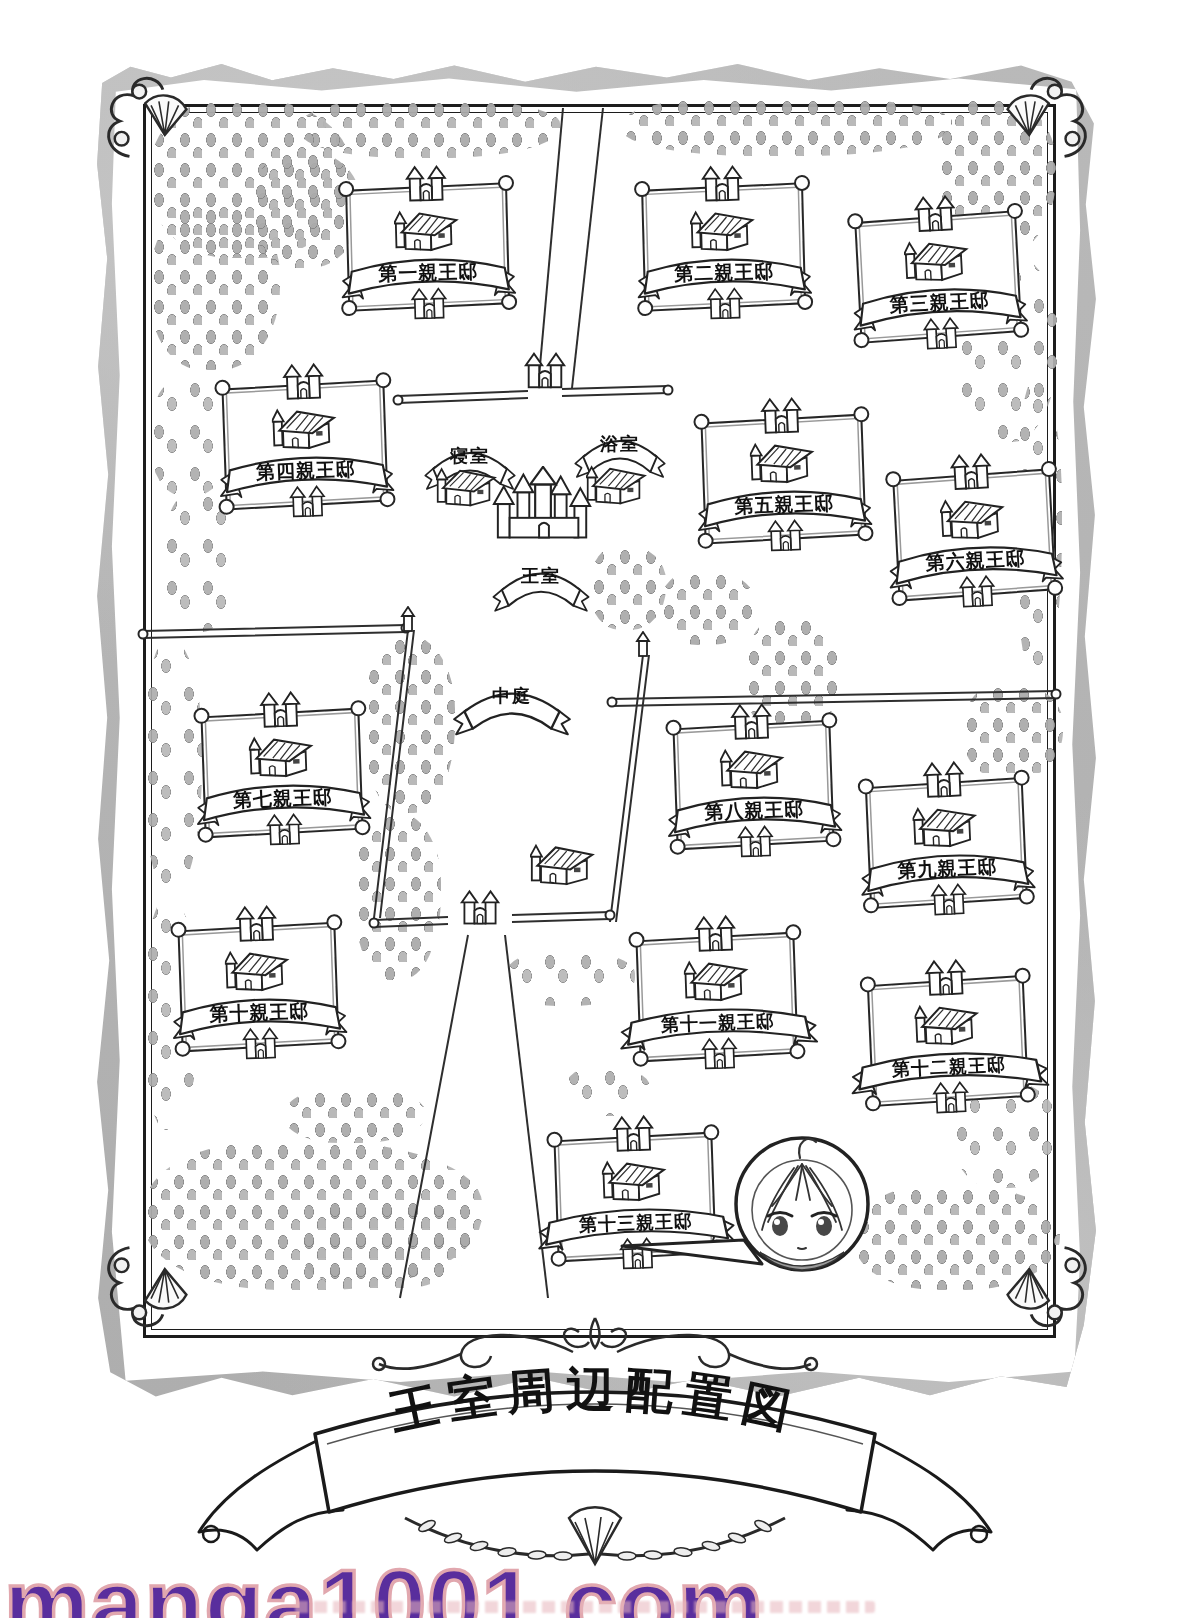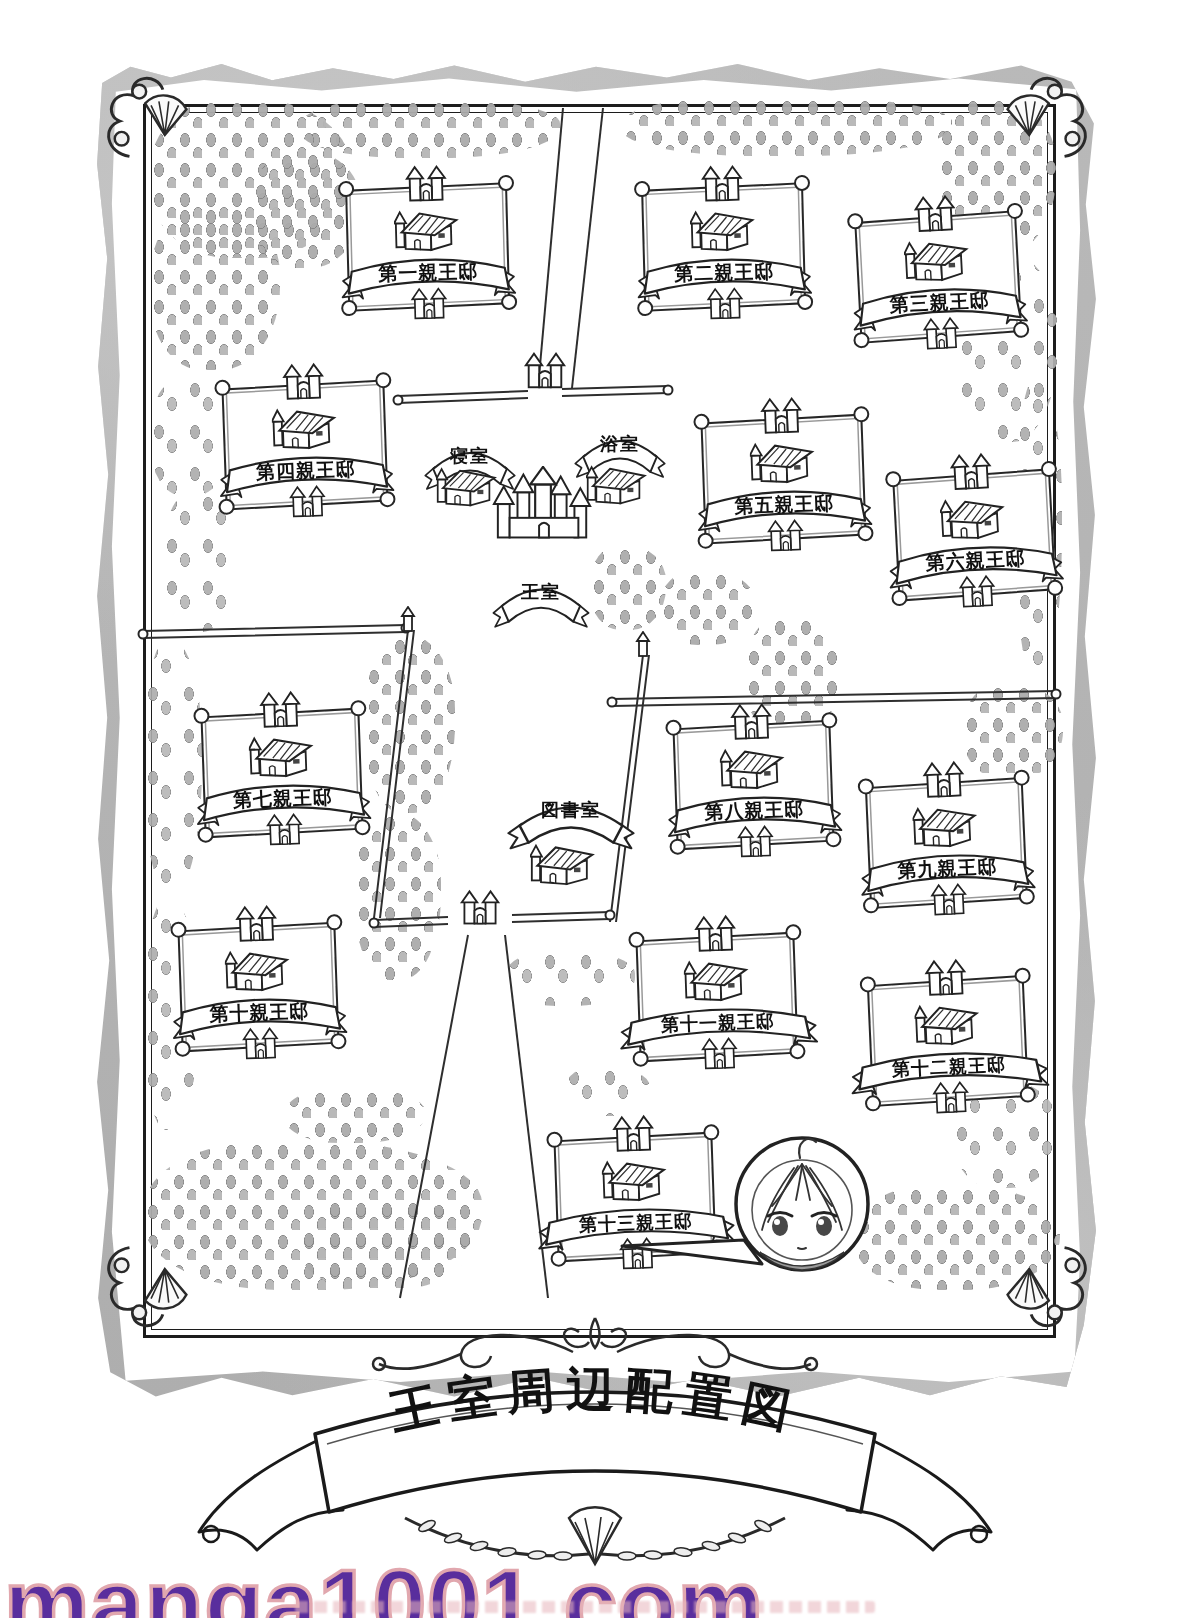--- a/index.html
+++ b/index.html
@@ -530,34 +530,34 @@
       </svg>
     <span class="lbl">浴室</span>
   </div>
   <svg class="glyph" style="left:586px;top:460px;width:62px;height:47px">
       <use href="#house"></use>
     </svg>
 
   <svg class="glyph" style="left:490px;top:466px;width:108px;height:86px">
       <use href="#castle"></use>
     </svg>
-  <div class="arch" style="left:490px;top:568px;width:102px;height:64px">
+  <div class="arch" style="left:490px;top:552px;width:102px;height:64px">
     <svg viewBox="0 0 120 74" preserveAspectRatio="none">
         <use href="#archband"></use>
       </svg>
     <span class="lbl">王室</span>
   </div>
 
-
-  <div class="arch" style="left:504px;top:784px;width:134px;height:70px">
+  <div class="arch" style="left:450px;top:670px;width:124px;height:70px">
     <svg viewBox="0 0 120 74" preserveAspectRatio="none">
         <use href="#archband"></use>
       </svg>
-    <span class="lbl">図書室</span>
-  </div>
+    <span class="lbl">中庭</span>
+  </div>
+
   <svg class="glyph" style="left:530px;top:838px;width:66px;height:50px">
       <use href="#house"></use>
     </svg>
 
   <svg class="bubble" viewBox="0 0 278 182">
     <polygon points="132,118 10,124 150,142" fill="#fff" stroke="#222" stroke-width="3" stroke-linejoin="round"></polygon>
     <circle cx="190" cy="82" r="66" fill="#fff" stroke="#222" stroke-width="3.5"></circle>
     <g stroke-linecap="round">
       <circle cx="190" cy="88" r="50" fill="#fff" stroke="#555" stroke-width="1.6"></circle>
       <path d="M148,130 Q190,158 232,130 Q218,146 190,148 Q162,146 148,130 Z" fill="#9a9a9a" stroke="#333" stroke-width="1.5"></path>

